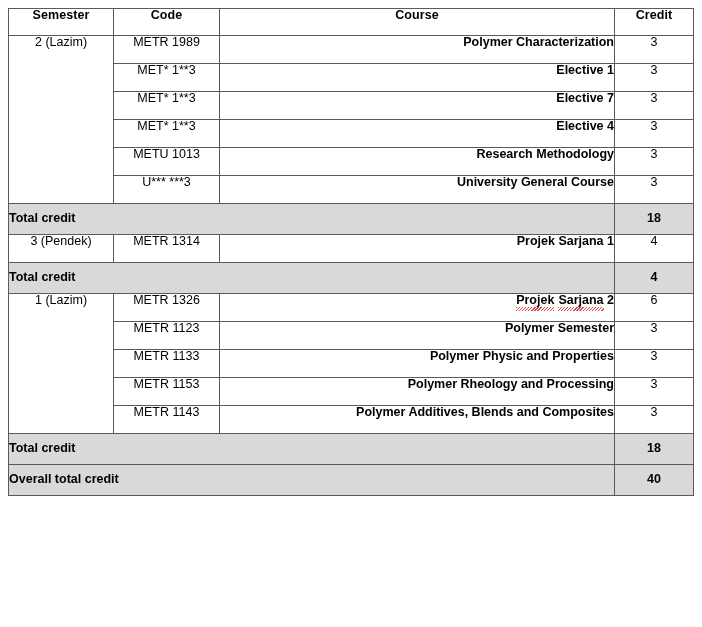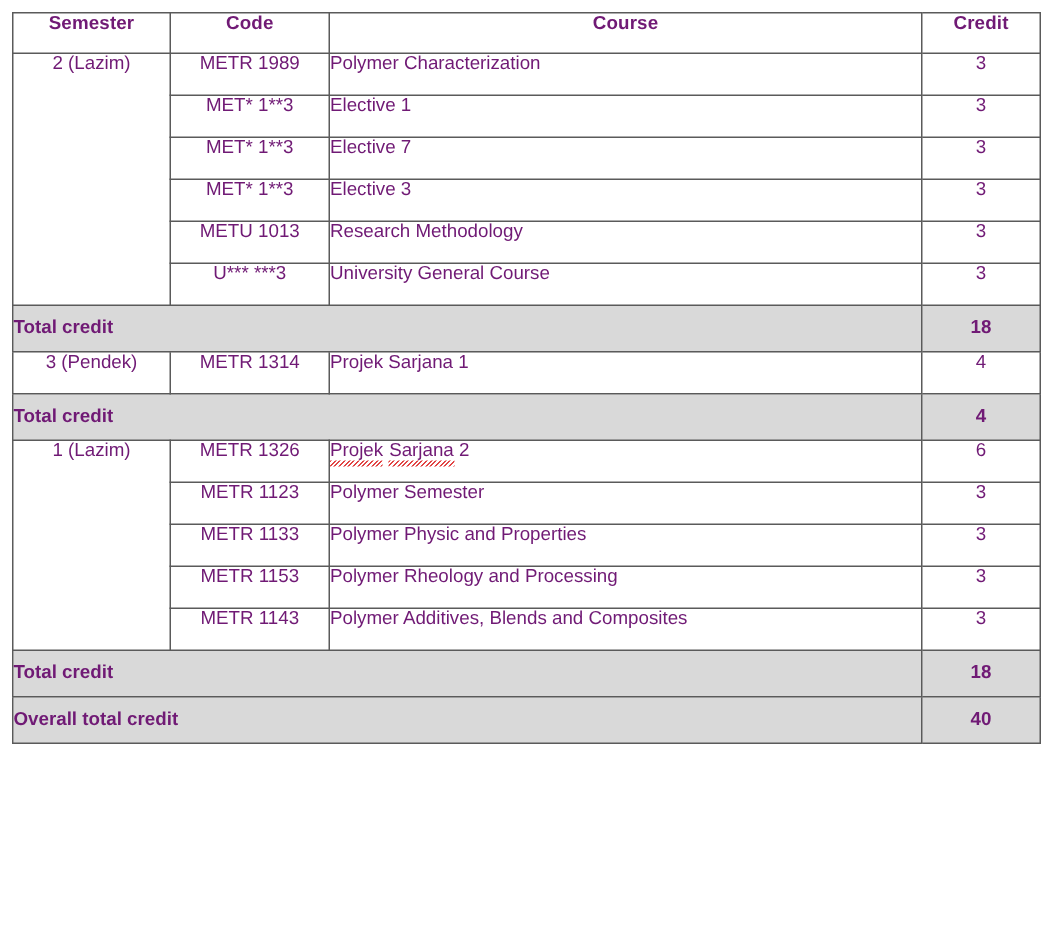--- a/index.html
+++ b/index.html
@@ -34,21 +34,21 @@
   }
   table.curriculum col.c-sem   { width: 105px; }
   table.curriculum col.c-code  { width: 106px; }
   table.curriculum col.c-course{ width: 395px; }
   table.curriculum col.c-credit{ width: 79px; }
 
   table.curriculum td,
   table.curriculum th {
     border: 1px solid #5a5a5a;
     font-size: 12.5px;
-    color: #701a75;
+    color: #000000;
     padding: 0;
     vertical-align: top;
     line-height: 1.1;
     background: #ffffff;
   }
 
   
   thead th {
     background: #d9d9d9;
     font-weight: bold;
@@ -64,24 +64,25 @@
     text-align: center;
     padding-top: 8px;
     font-size: 12.5px;
   }
   td.code {
     text-align: center;
     padding-top: 8px;
     font-size: 12.5px;
   }
   td.course {
-    text-align: left;
+    text-align: right;
     padding-top: 8px;
     padding-left: 7px;
     font-size: 12.5px;
+    font-weight: bold;
   }
   td.credit {
     text-align: center;
     padding-top: 8px;
     font-size: 12.5px;
   }
   tr.data-row > td {
     height: 27px;
   }
 
@@ -157,21 +158,21 @@
             <td class="course">Elective 1</td>
             <td class="credit">3</td>
           </tr>
           <tr class="data-row">
             <td class="code">MET* 1**3</td>
             <td class="course">Elective 7</td>
             <td class="credit">3</td>
           </tr>
           <tr class="data-row">
             <td class="code">MET* 1**3</td>
-            <td class="course">Elective 3</td>
+            <td class="course">Elective 4</td>
             <td class="credit">3</td>
           </tr>
           <tr class="data-row">
             <td class="code">METU 1013</td>
             <td class="course">Research Methodology</td>
             <td class="credit">3</td>
           </tr>
           <tr class="data-row">
             <td class="code">U*** ***3</td>
             <td class="course">University General Course</td>

